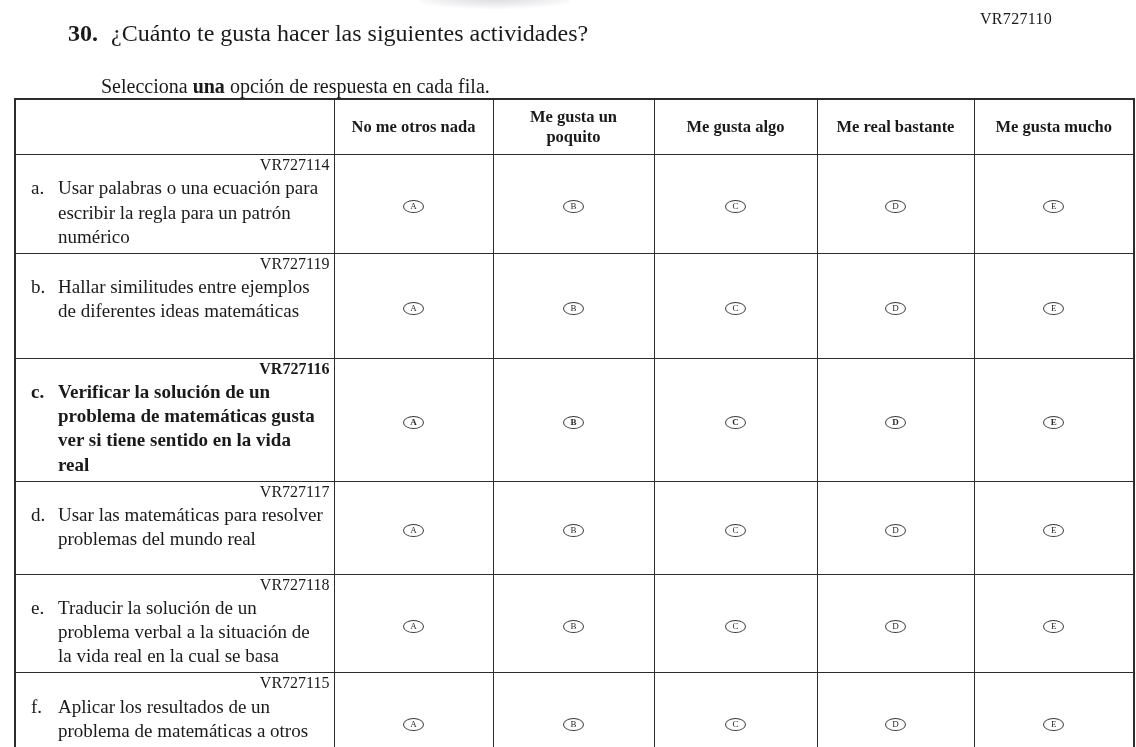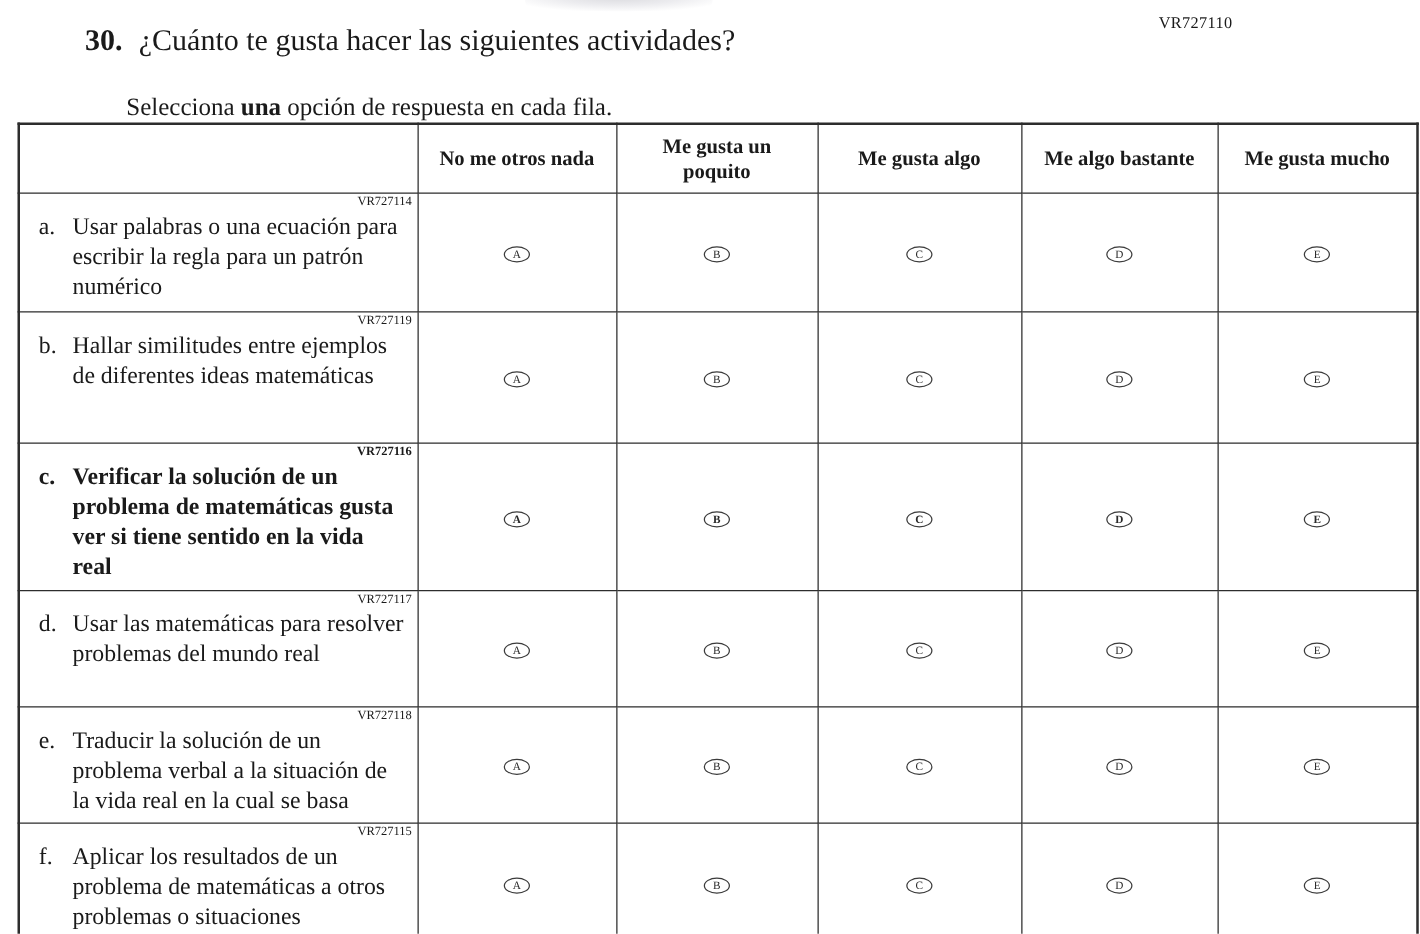--- a/index.html
+++ b/index.html
@@ -22,23 +22,23 @@
     left: 420px;
     top: 0;
     width: 150px;
     height: 9px;
     border-radius: 0 0 12px 12px;
     background: radial-gradient(60% 140% at 50% -30%, #d9d9dd 0%, #ececef 55%, rgba(255,255,255,0) 100%);
   }
 
   .form-code {
     position: absolute;
-    left: 927px;
+    left: 980px;
     top: 10px;
-    font-size: 13px;
+    font-size: 16px;
     letter-spacing: 0.3px;
   }
 
   .question {
     position: absolute;
     left: 68px;
     top: 18px;
   }
   .q-line {
     font-size: 24px;
@@ -84,21 +84,21 @@
   tbody tr:nth-child(4) td { height: 90px; margin-left: 44px; }
   tbody tr:nth-child(5) td { height: 90px; }
   tbody tr:nth-child(6) td { height: 93px; }
 
   td.item-cell {
     vertical-align: top;
     padding: 0;
   }
   .row-code {
     text-align: right;
-    font-size: 10px;
+    font-size: 16px;
     line-height: 1.15;
     padding: 1px 4px 0 0;
   }
   .item-text {
     display: flex;
     padding: 2px 8px 4px 15px;
     font-size: 19px;
     line-height: 1.27;
   }
   .item-letter {
@@ -154,21 +154,21 @@
     <col style="width:157px">
     <col style="width:160px">
   </colgroup>
   <thead>
     <tr>
       <th></th>
 
     <th>No me otros nada</th>
         <th>Me gusta un poquito</th>
         <th>Me gusta algo</th>
-        <th>Me algo bastante</th>
+        <th>Me real bastante</th>
         <th>Me gusta mucho</th>
       </tr>
   </thead>
   <tbody>
 
   <tr>
     <td class="item-cell">
       <div class="row-code">VR727114</div>
       <div class="item-text">
         <span class="item-letter">a.</span>

